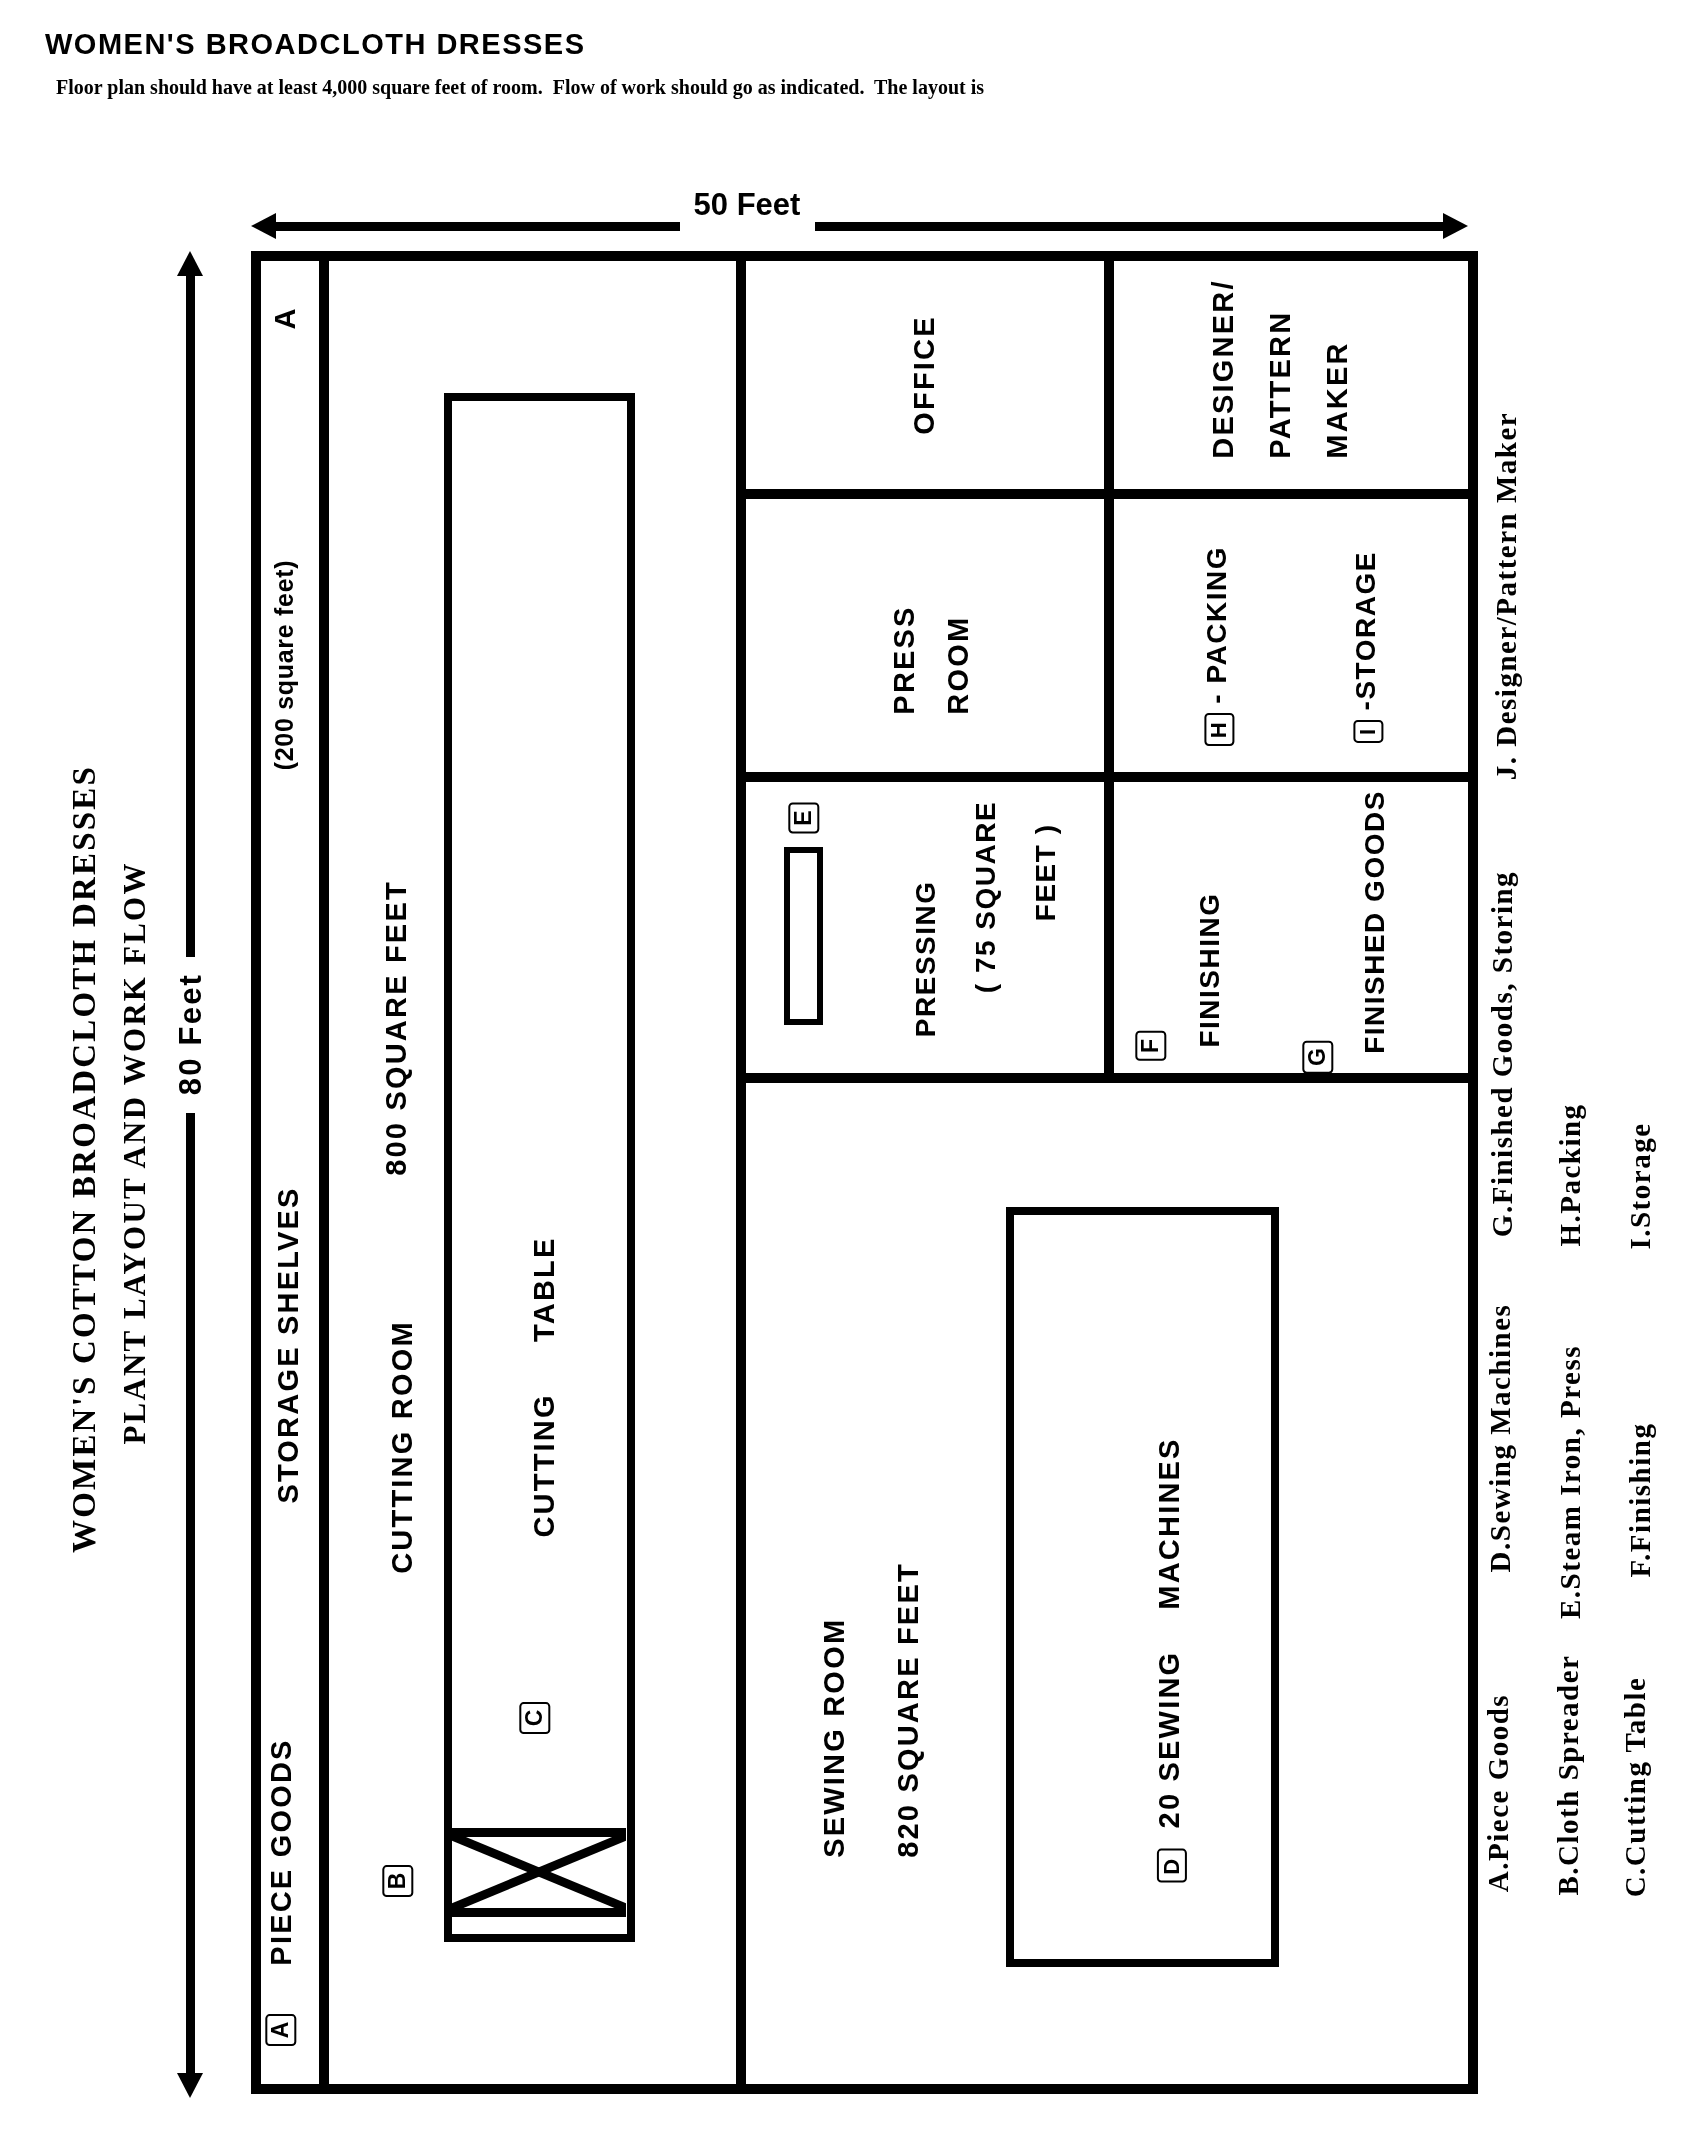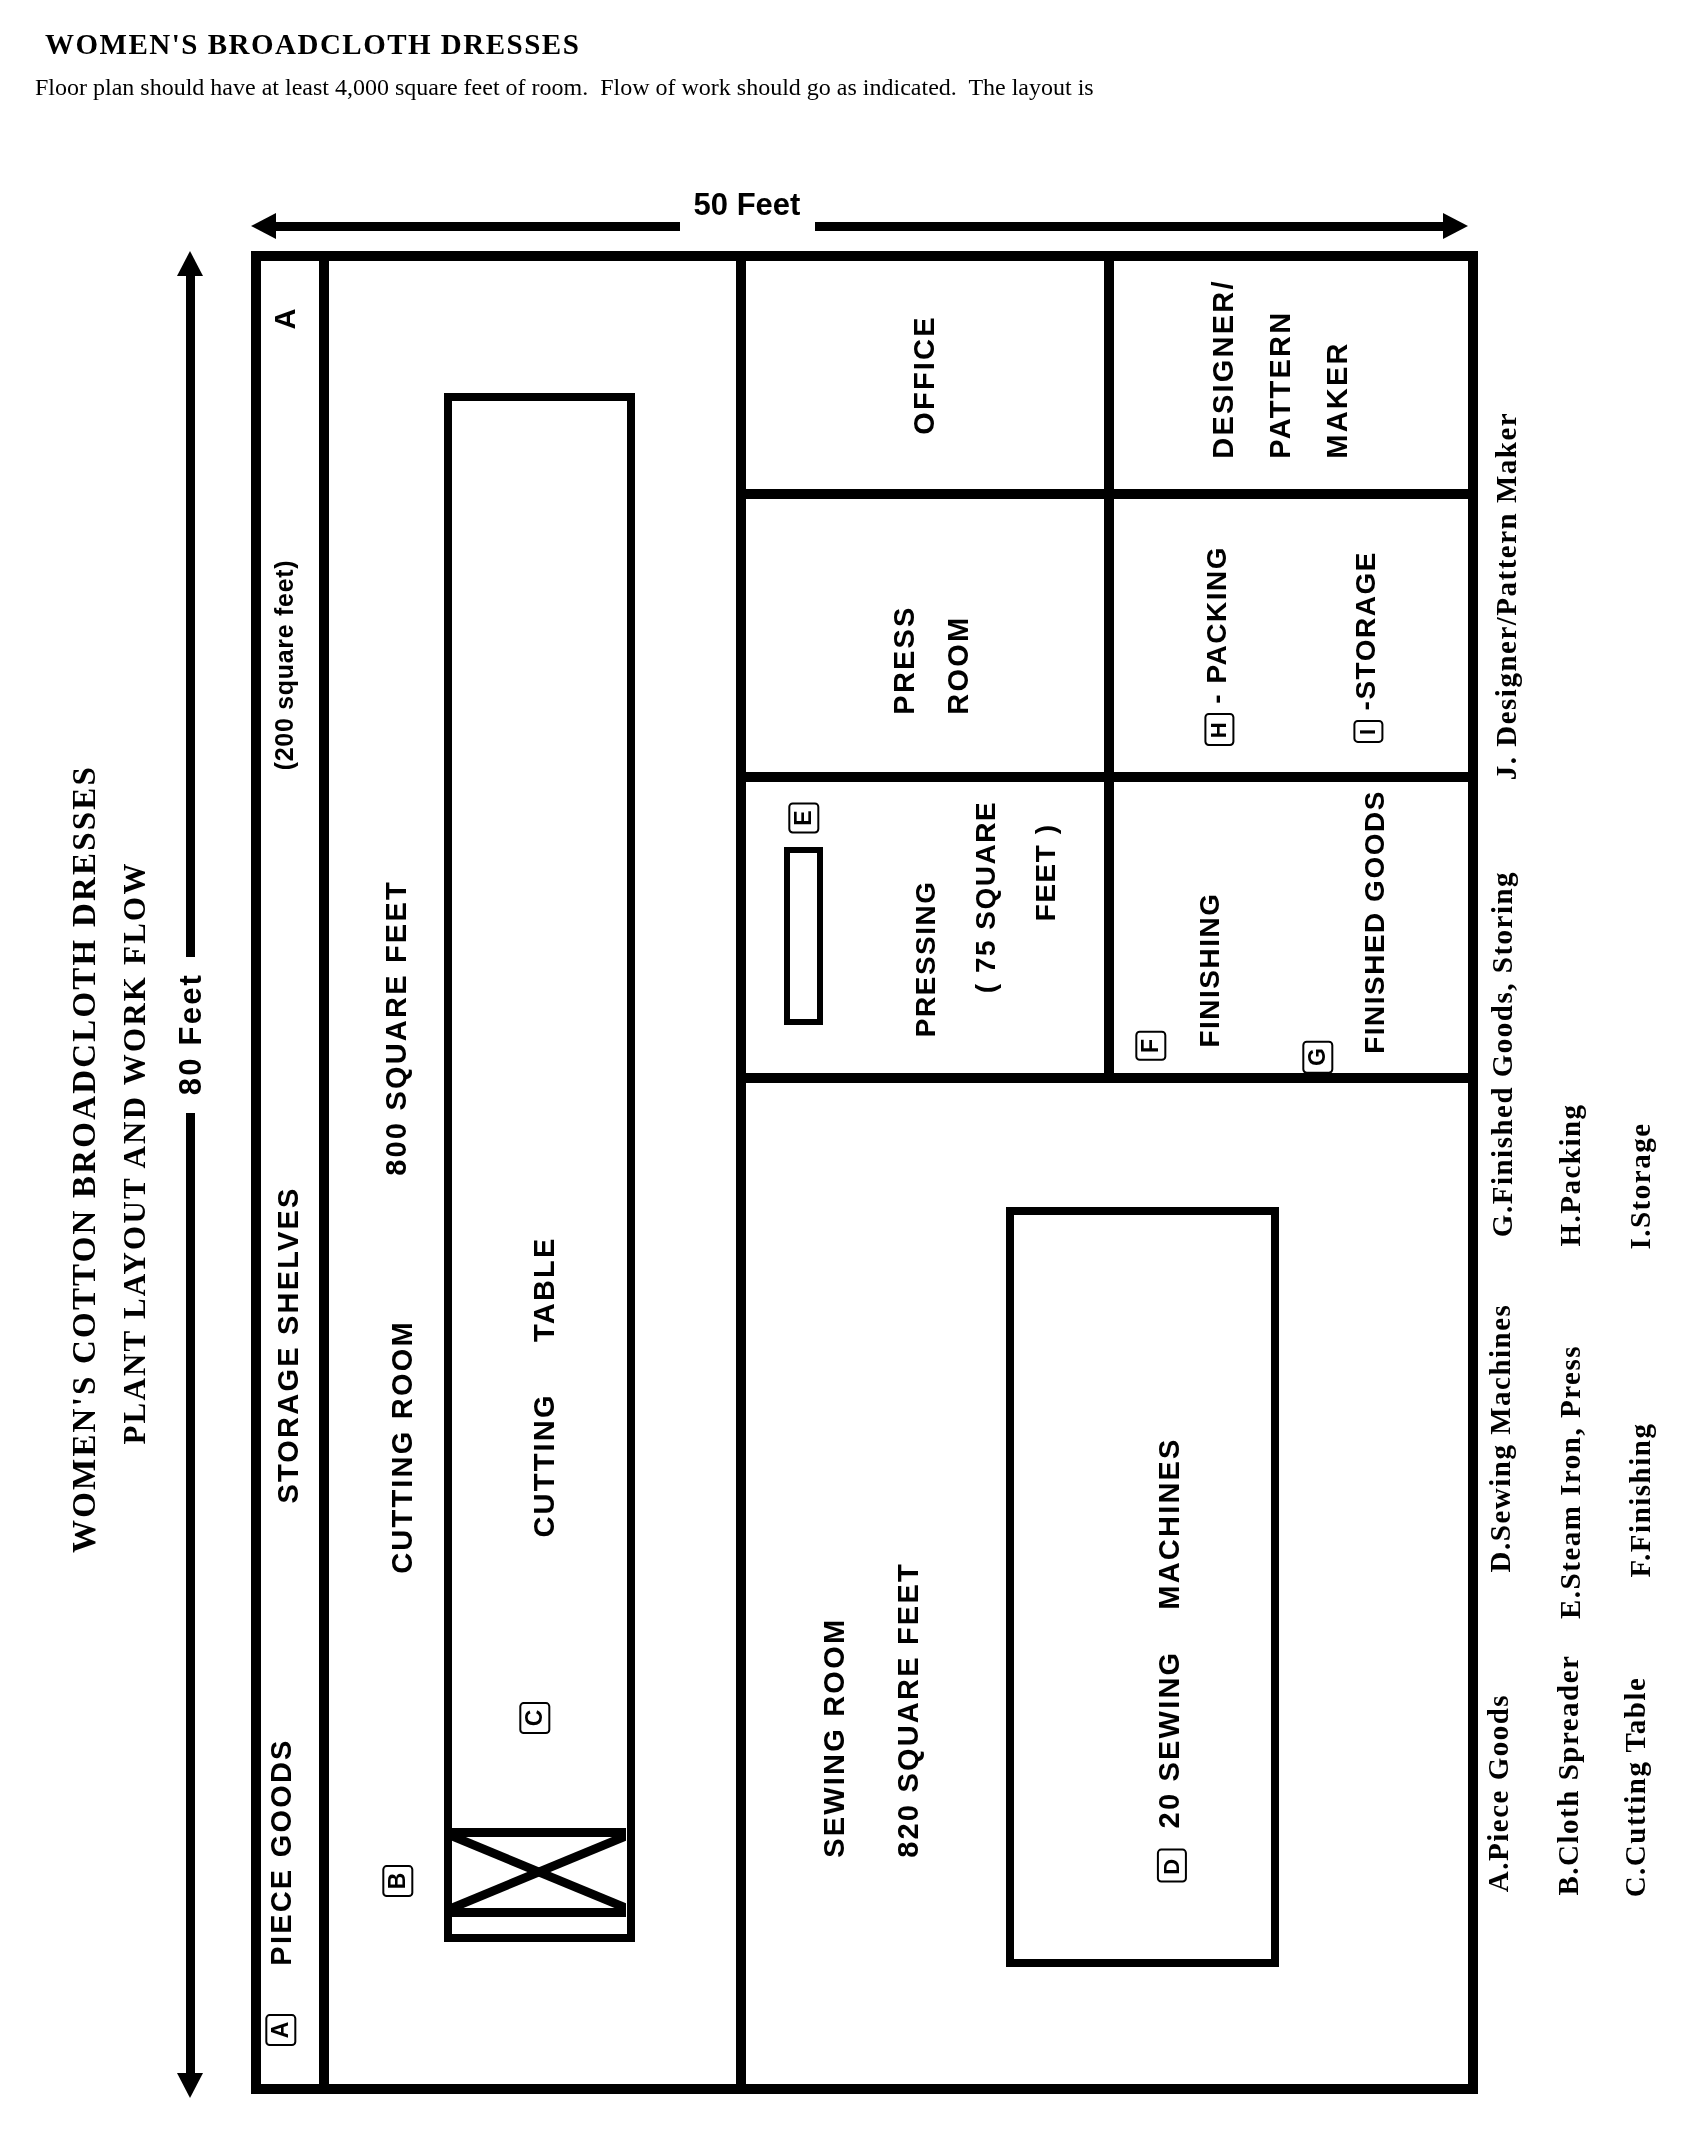--- a/index.html
+++ b/index.html
@@ -1,20 +1,20 @@
 <!DOCTYPE html>
 <html style="font-size:11.6px"><head>
 <meta charset="utf-8">
 <style>
   html,body{margin:0;padding:0;background:#fff;}
   .canvas{position:relative;width:1704px;height:2151px;background:#fff;color:#000;overflow:hidden;}
 
   
-  .h-title{position:absolute;left:45px;top:28px;font-family:Liberation Serif, serif;font-weight:700;font-size:29px;letter-spacing:1.5px;white-space:pre;}
-  .h-par{position:absolute;left:35px;font-family:"Liberation Serif",serif;font-weight:400;font-size:24px;line-height:29px;white-space:pre;}
+  .h-title{position:absolute;left:45px;top:28px;font-family:Liberation Sans, sans-serif;font-weight:700;font-size:29px;letter-spacing:1.5px;white-space:pre;}
+  .h-par{position:absolute;left:56px;font-family:"Liberation Serif",serif;font-weight:700;font-size:20px;line-height:29px;white-space:pre;}
 
   
   .wall{position:absolute;background:#000;}
 
   
   .vtext{position:absolute;transform:translate(-50%,-50%) rotate(-90deg);white-space:pre;
          font-family:"Liberation Sans",sans-serif;font-weight:600;color:#000;}
   .vblock{position:absolute;transform:translate(-50%,-50%) rotate(-90deg);
           font-family:"Liberation Sans",sans-serif;font-weight:600;color:#000;}
   .vblock div{white-space:pre;text-align:left;}

